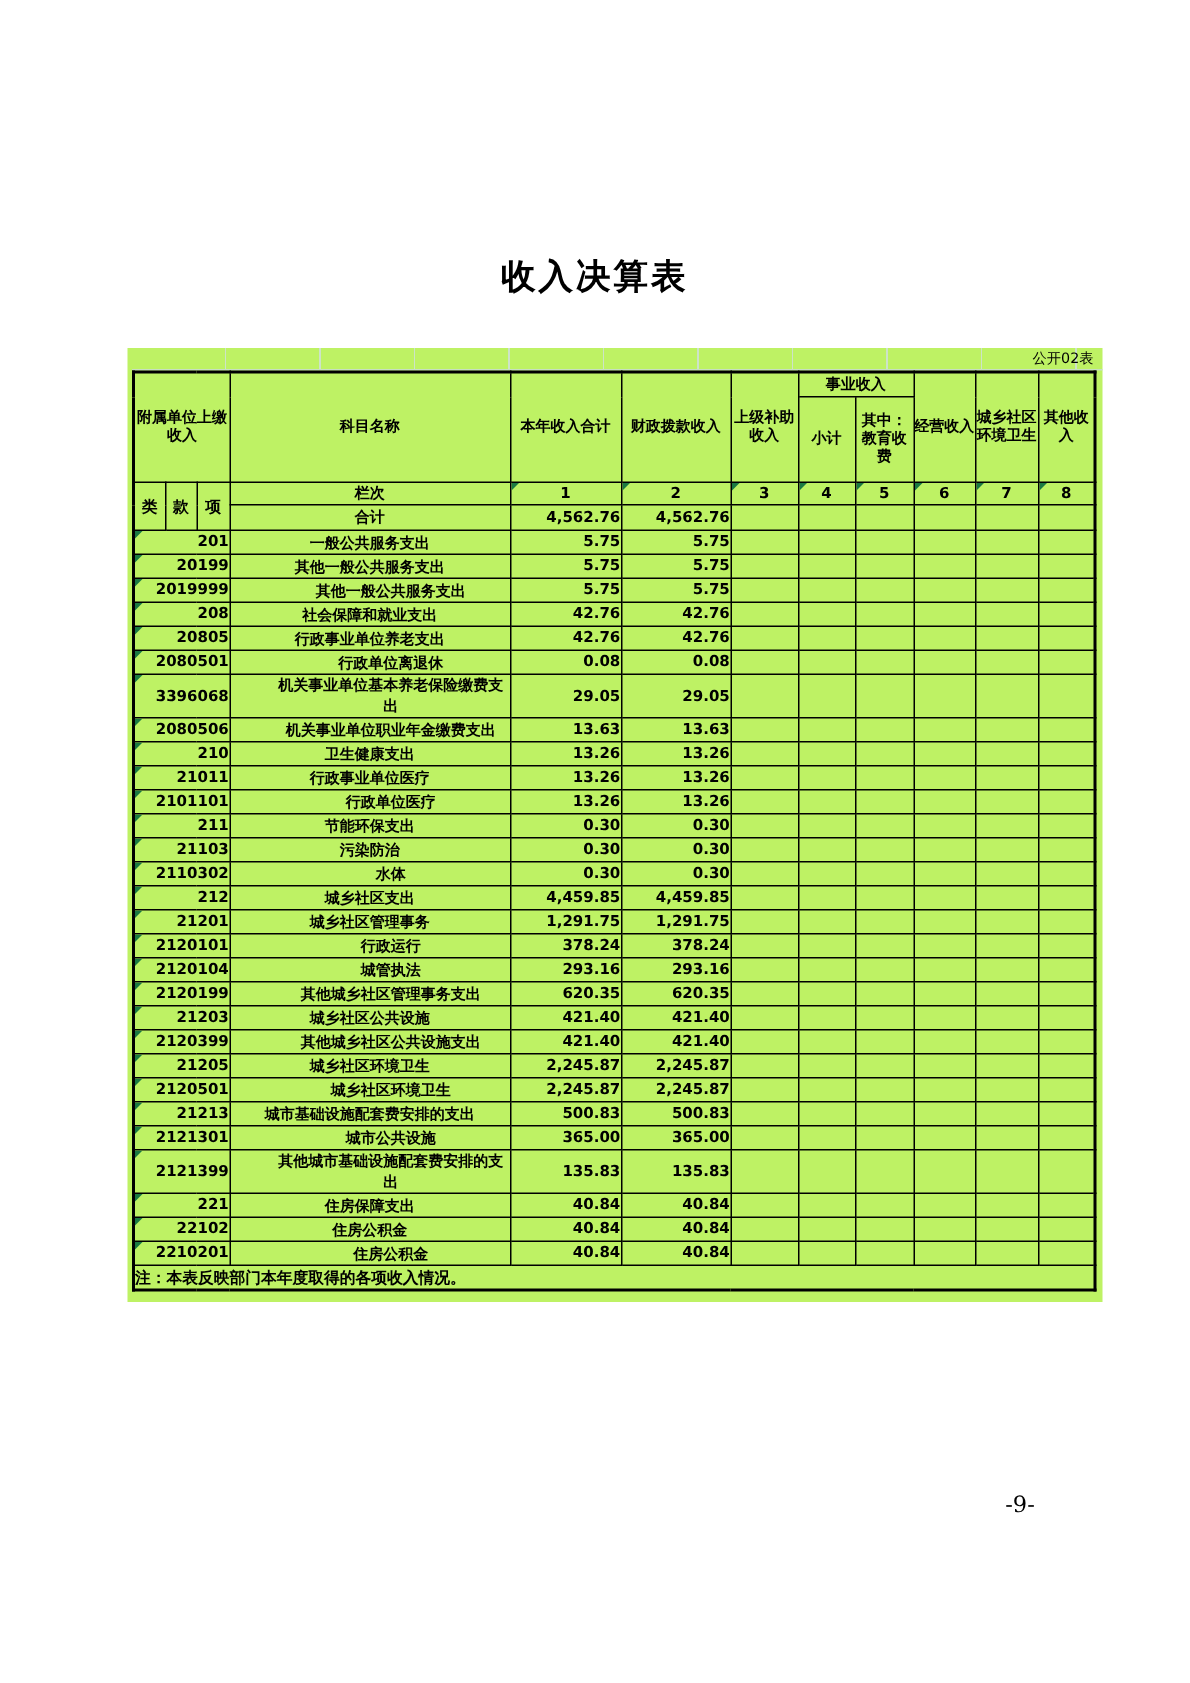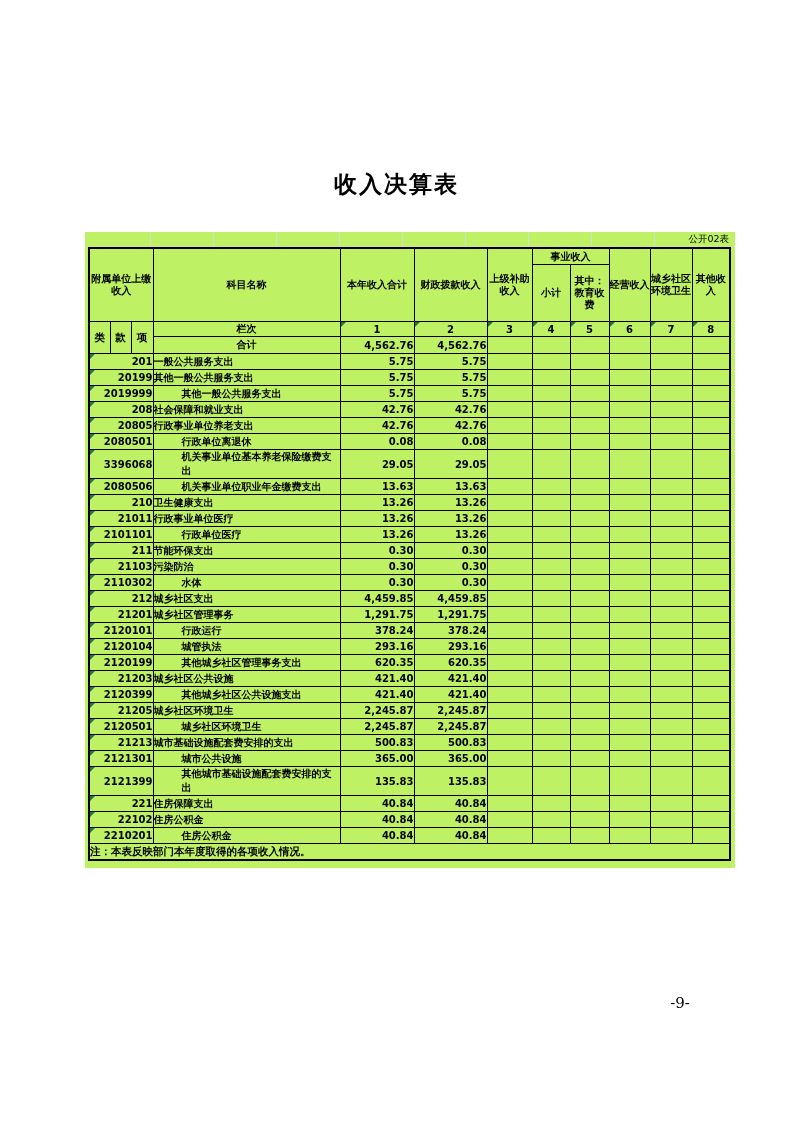--- a/index.html
+++ b/index.html
@@ -35,21 +35,21 @@
   }
   th.hdr { font-size:10px; line-height:1.18; text-align:center; padding:0 3px; font-weight:700; }
   .rowA th { height:15px; }
   .rowB th { height:56px;margin-top:42px; }
   .rowC td { height:13px; }
   .rowD td { height:16px; }
   td.sub { font-size:10.5px; text-align:center; }
   td.center { text-align:center; font-size:10px;margin-left:32px; }
   td.num { text-align:right; padding-right:3px; font-size:10px; height:15px; }
   td.code { text-align:right; padding-left:3px; font-size:10px; height:15px; }
-  td.name { text-align:left; padding-left:4px; font-size:10px; height:15px; }
+  td.name { text-align:center; padding-left:4px; font-size:10px; height:15px; }
   td.name.indent { padding-left:28px; }
   td.note {
     font-size:10.5px; text-align:left; padding:1px 0 1px 3px; height:15px; font-weight:700;margin-left:48px;
   }
   .tri { position:relative; }
   .tri::before {
     content:""; position:absolute; top:0; left:0; width:0; height:0;
     border-top:5px solid #1a7a42; border-right:5px solid transparent;
   }
   .page-num {

